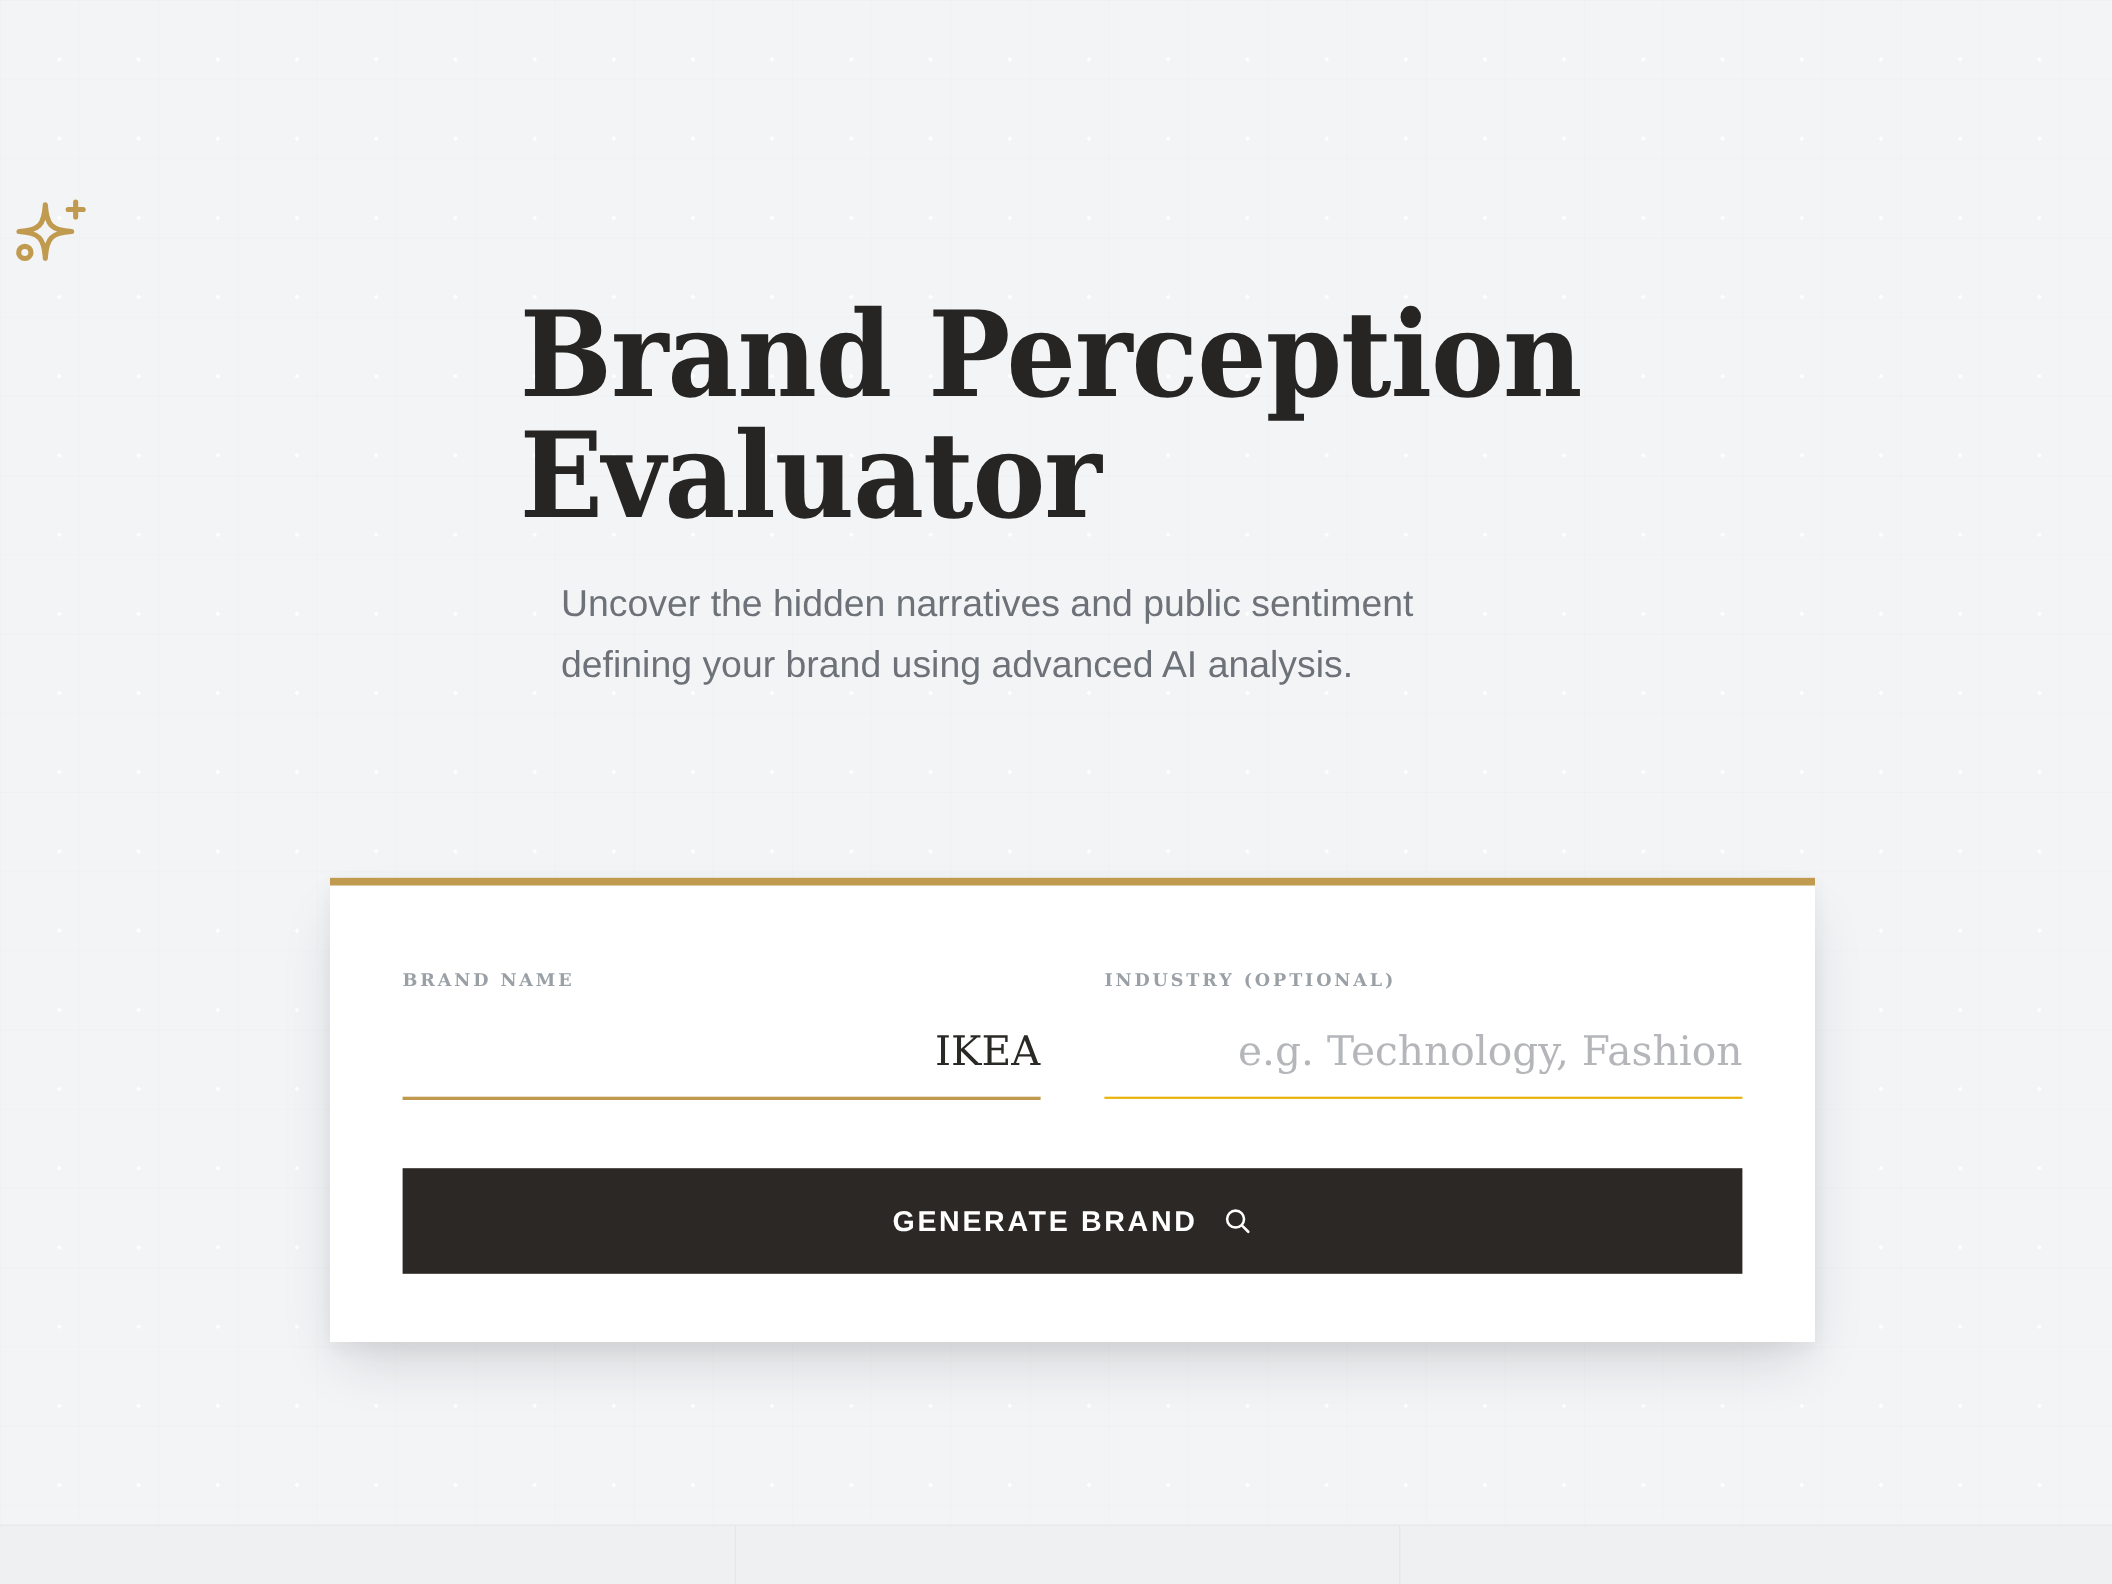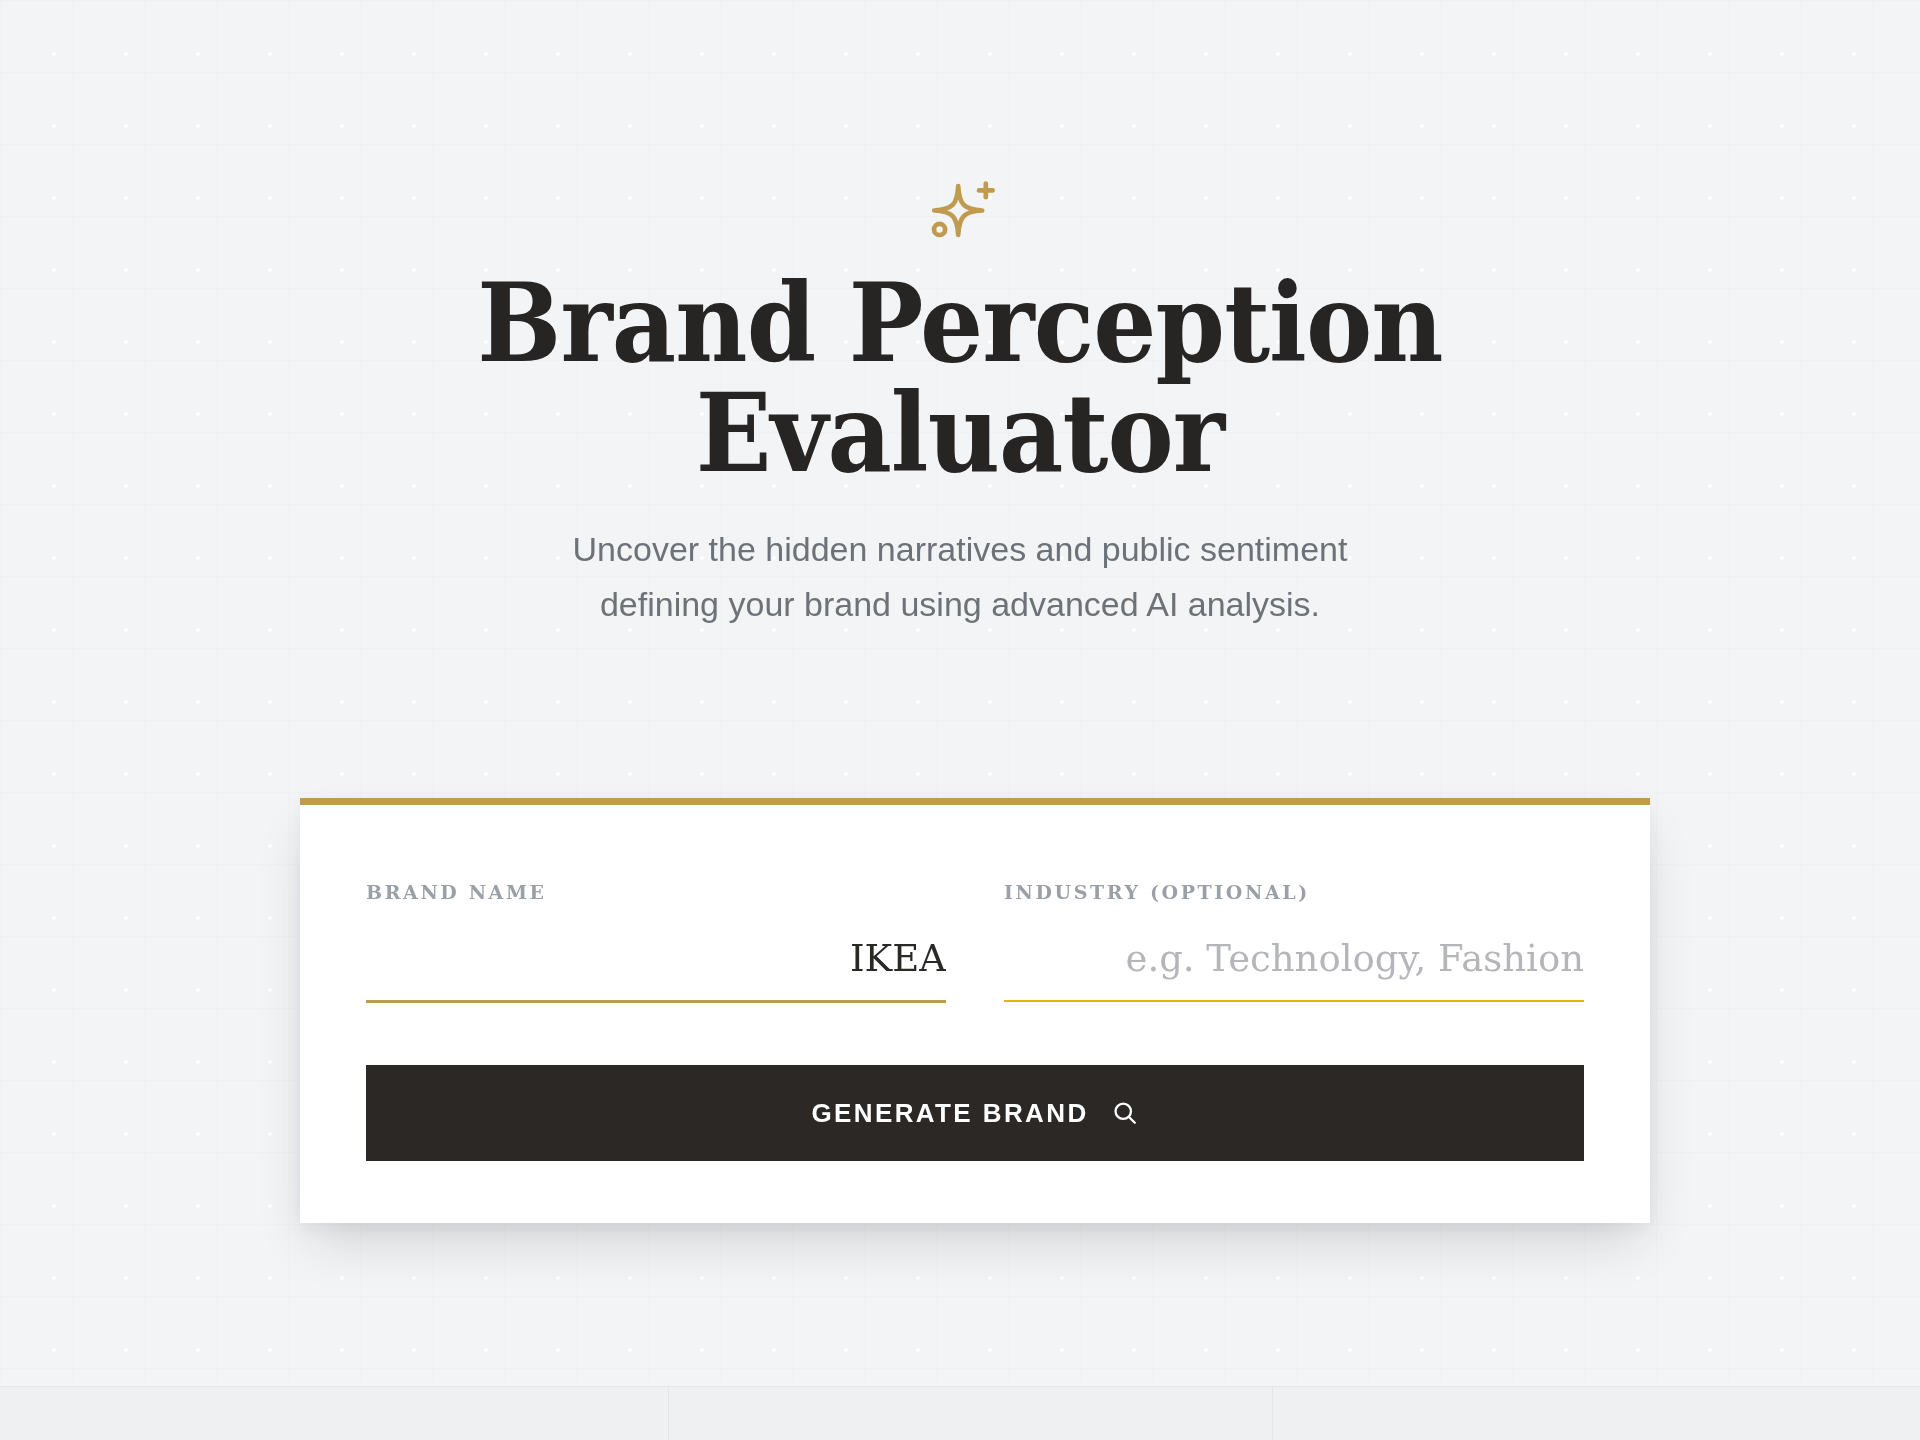--- a/index.html
+++ b/index.html
@@ -50,21 +50,21 @@
     height: 1440px;
     z-index: 2;
   }
 
   
   .hero {
     position: absolute;
     top: 170px;
     left: 0;
     width: 1920px;
-    text-align: center;
+    text-align: left;
   }
 
   .sparkle-wrap {
     display: block;
     height: 86px;
     line-height: 0;
   }
   .sparkle-wrap svg { display: inline-block; }
 
   .page-title {
@@ -109,21 +109,21 @@
     gap: 58px;
   }
 
   .field {
     flex: 1;
     min-width: 0;
   }
 
   .field-label {
     font-family: "DejaVu Serif", "Liberation Serif", serif;
-    font-size: 19px;
+    font-size: 16px;
     font-weight: 700;
     letter-spacing: 2.6px;
     color: #9aa0a6;
     text-transform: uppercase;
     display: block;
     margin-bottom: 34px;
   }
 
   .field-input {
     display: block;

